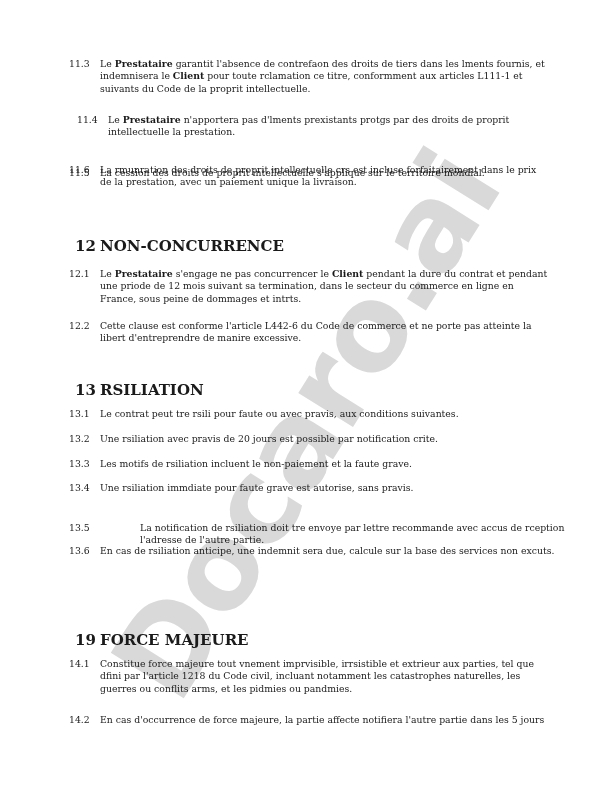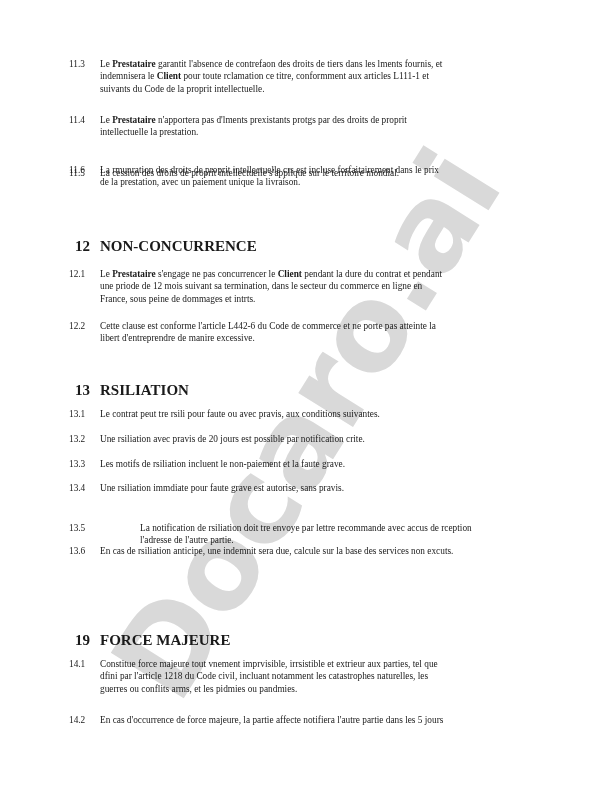--- a/index.html
+++ b/index.html
@@ -34,21 +34,20 @@
       white-space: nowrap;
       z-index: 0;
       user-select: none;
       line-height: 1;
     }
     .content {
       position: absolute;
       left: 0; top: 0;
       width: 552px; height: 792px;
       z-index: 1;
-      font-family: Liberation Serif, serif;
     }
     .para {
       position: absolute;
       left: 69px;
       width: 480px;
       font-size: 9.3px;
       line-height: 12.4px;
       display: flex;
     }
     .para .num {
@@ -80,21 +79,21 @@
 </head>
 <body>
 
 <div class="page">
   <div class="watermark">Docaro.ai</div>
   <div class="content" id="content">
       <div class="para" style="top: 58px;">
         <span class="num">11.3</span>
         <span class="txt"><span class="line"><span>Le </span><b>Prestataire</b><span> garantit l'absence de contrefaon des droits de tiers dans les lments fournis, et</span></span><span class="line"><span>indemnisera le </span><b>Client</b><span> pour toute rclamation  ce titre, conformment aux articles L111-1 et</span></span><span class="line"><span>suivants du Code de la proprit intellectuelle.</span></span></span>
       </div>
-      <div class="para" style="top: 114px;">
+      <div class="para" style="top: 114px; margin-left: 8px;">
         <span class="num">11.4</span>
         <span class="txt"><span class="line"><span>Le </span><b>Prestataire</b><span> n'apportera pas d'lments prexistants protgs par des droits de proprit</span></span><span class="line"><span>intellectuelle  la prestation.</span></span></span>
       </div>
       <div class="para" style="top: 151px; margin-top: 16px;">
         <span class="num">11.5</span>
         <span class="txt"><span class="line"><span>La cession des droits de proprit intellectuelle s'applique sur le territoire mondial.</span></span></span>
       </div>
       <div class="para" style="top: 164px;">
         <span class="num">11.6</span>
         <span class="txt"><span class="line"><span>La rmunration des droits de proprit intellectuelle crs est incluse forfaitairement dans le prix</span></span><span class="line"><span>de la prestation, avec un paiement unique  la livraison.</span></span></span>

